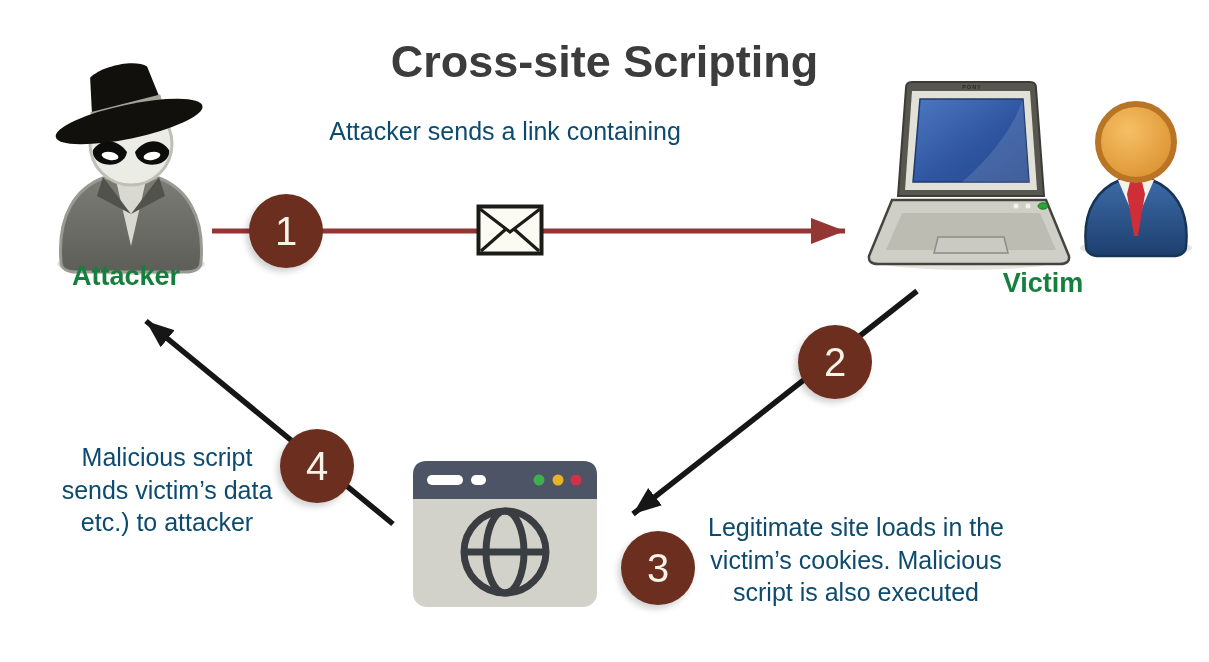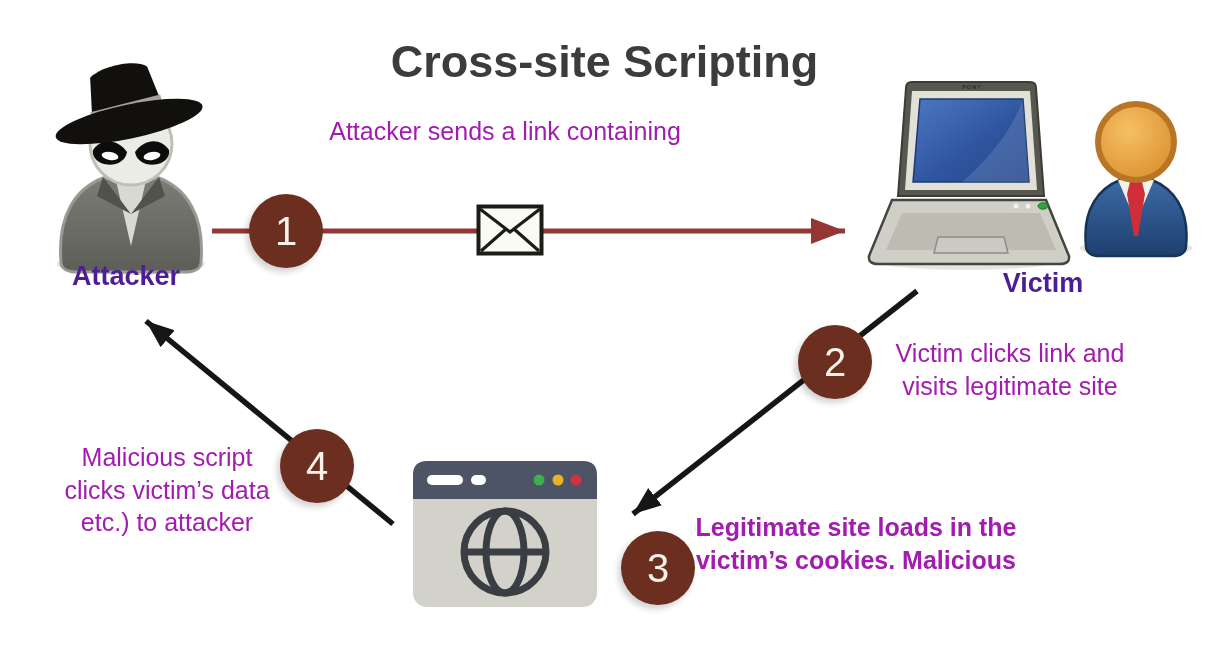--- a/index.html
+++ b/index.html
@@ -8,32 +8,32 @@
     font-family:"Liberation Sans", sans-serif; overflow:hidden;
   }
   svg { overflow:visible; }
 
   #title {
     position:absolute; left:0; top:4px; width:1209px; text-align:center;
     font-size:45px; font-weight:bold; color:#3c3c3c;margin-top:32px;
   }
 
   .caption {
-    position:absolute; text-align:center; color:#a21caf;
+    position:absolute; text-align:center; color:#0c4a6e;
     font-size:25px; line-height:1.3; font-weight:400;
   }
   #cap1 { left:300px; top:115px; width:410px; }
   #cap2 { left:880px; top:337px; width:260px; }
-  #cap3 { left:668px; top:511px; width:376px;font-weight:bold; }
+  #cap3 { left:668px; top:511px; width:376px; }
   #cap4 { left:28px;  top:441px; width:278px; }
   .caption span { display:block; }
 
   .node-label {
     position:absolute; text-align:center; font-weight:bold;
-    font-size:27px; color:#4c1d95;
+    font-size:27px; color:#15803d;
   }
   #label-attacker { left:31px;  top:261px; width:190px; }
   #label-victim   { left:953px; top:268px; width:180px; }
   #label-website  { left:385px; top:615px; width:230px; }
 
   .step-circle {
     position:absolute; width:74px; height:74px; border-radius:50%;
     background:#6b2e1f; color:#f7f3e9;
     display:flex; align-items:center; justify-content:center;
     font-size:40px; box-shadow:-3px 4px 6px rgba(0,0,0,0.18);
@@ -164,27 +164,24 @@
   <div class="step-circle" id="step3">
     <span>3</span>
   </div>
   <div class="step-circle" id="step4">
     <span>4</span>
   </div>
 
   <div class="caption" id="cap1">
     <span>Attacker sends a link containing</span>
   </div>
-  <div class="caption" id="cap2">
-    <span>Victim clicks link and</span>
-    <span>visits legitimate site</span>
-  </div>
   <div class="caption" id="cap3">
     <span>Legitimate site loads in the</span>
     <span>victim’s cookies. Malicious</span>
+    <span>script is also executed</span>
   </div>
   <div class="caption" id="cap4">
     <span>Malicious script</span>
-    <span>clicks victim’s data</span>
+    <span>sends victim’s data</span>
     <span>etc.) to attacker</span>
   </div>
 
 </div>
 
 </body></html>

